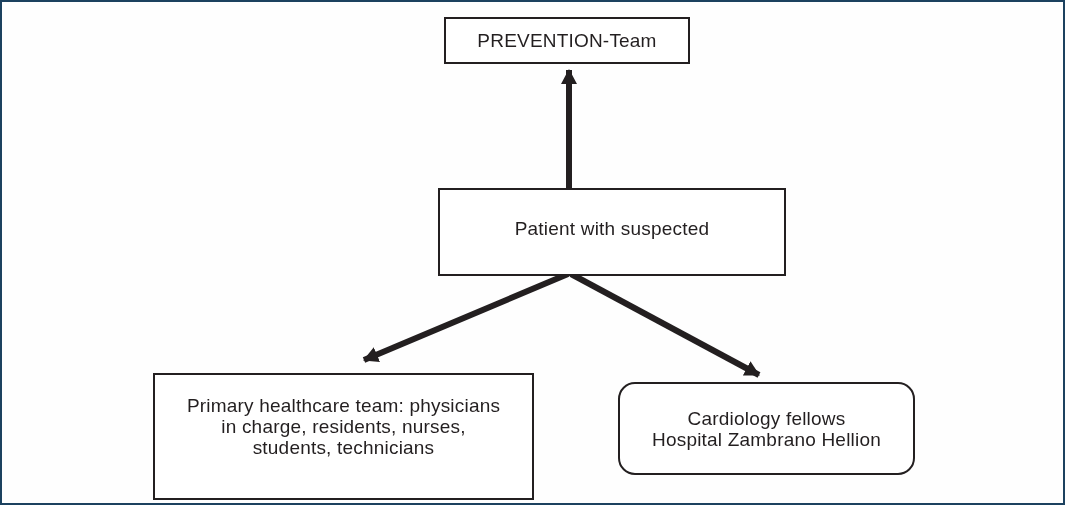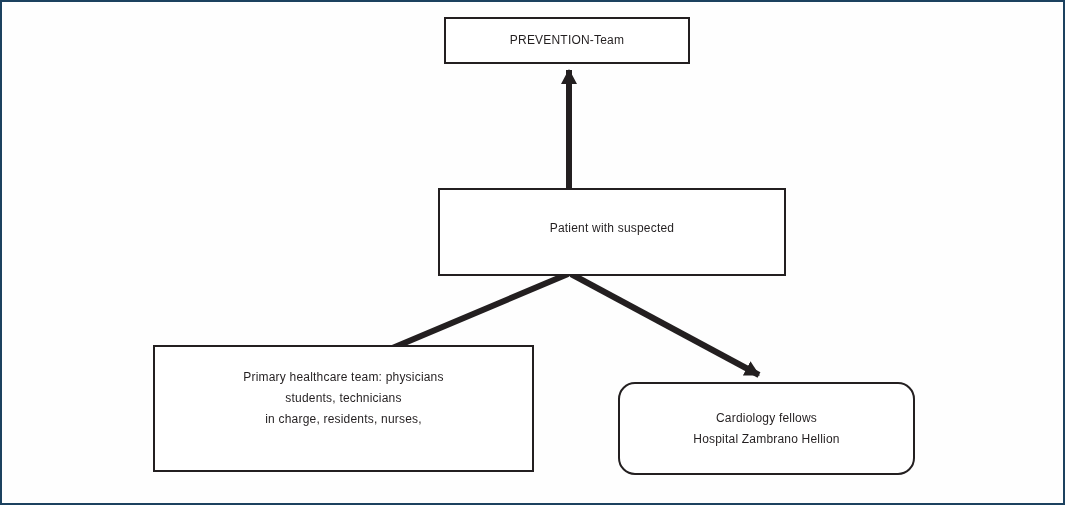--- a/index.html
+++ b/index.html
@@ -35,27 +35,27 @@
     position: absolute;
     box-sizing: border-box;
     border: 2px solid #231f20;
     background: #ffffff;
     display: flex;
     flex-direction: column;
     justify-content: center;
     align-items: center;
     text-align: center;
     color: #231f20;
-    font-size: 12px;
+    font-size: 19px;
     line-height: 21px;
     letter-spacing: 0.2px;
   }
   .node-prevention   { left: 442px; top: 15px;  width: 246px; height: 47px; }
   .node-patient      { left: 393px; top: 186px; width: 348px; height: 88px;  padding-bottom: 8px; margin-left: 43px; }
-  .node-primary      { left: 151px; top: 343px; width: 381px; height: 127px; padding-bottom: 20px; }
+  .node-primary      { left: 151px; top: 371px; width: 381px; height: 127px; padding-bottom: 20px; }
   .node-cardiology   { left: 616px; top: 380px; width: 297px; height: 93px; border-radius: 17px; }
   .node .line { white-space: nowrap; }
 </style>
 </head>
 <body>
 
 <div class="frame">
 
   <svg class="arrows" viewBox="0 0 1065 505" xmlns="http://www.w3.org/2000/svg">
     <defs>
@@ -71,22 +71,22 @@
   <div class="node node-prevention">
     <div class="line">PREVENTION-Team</div>
   </div>
 
   <div class="node node-patient">
     <div class="line">Patient with suspected</div>
   </div>
 
   <div class="node node-primary">
     <div class="line">Primary healthcare team: physicians</div>
+    <div class="line">in charge, residents, nurses,</div>
     <div class="line">students, technicians</div>
-    <div class="line">in charge, residents, nurses,</div>
   </div>
 
   <div class="node node-cardiology">
     <div class="line">Cardiology fellows</div>
     <div class="line">Hospital Zambrano Hellion</div>
   </div>
 
 </div>
 
 </body></html>

